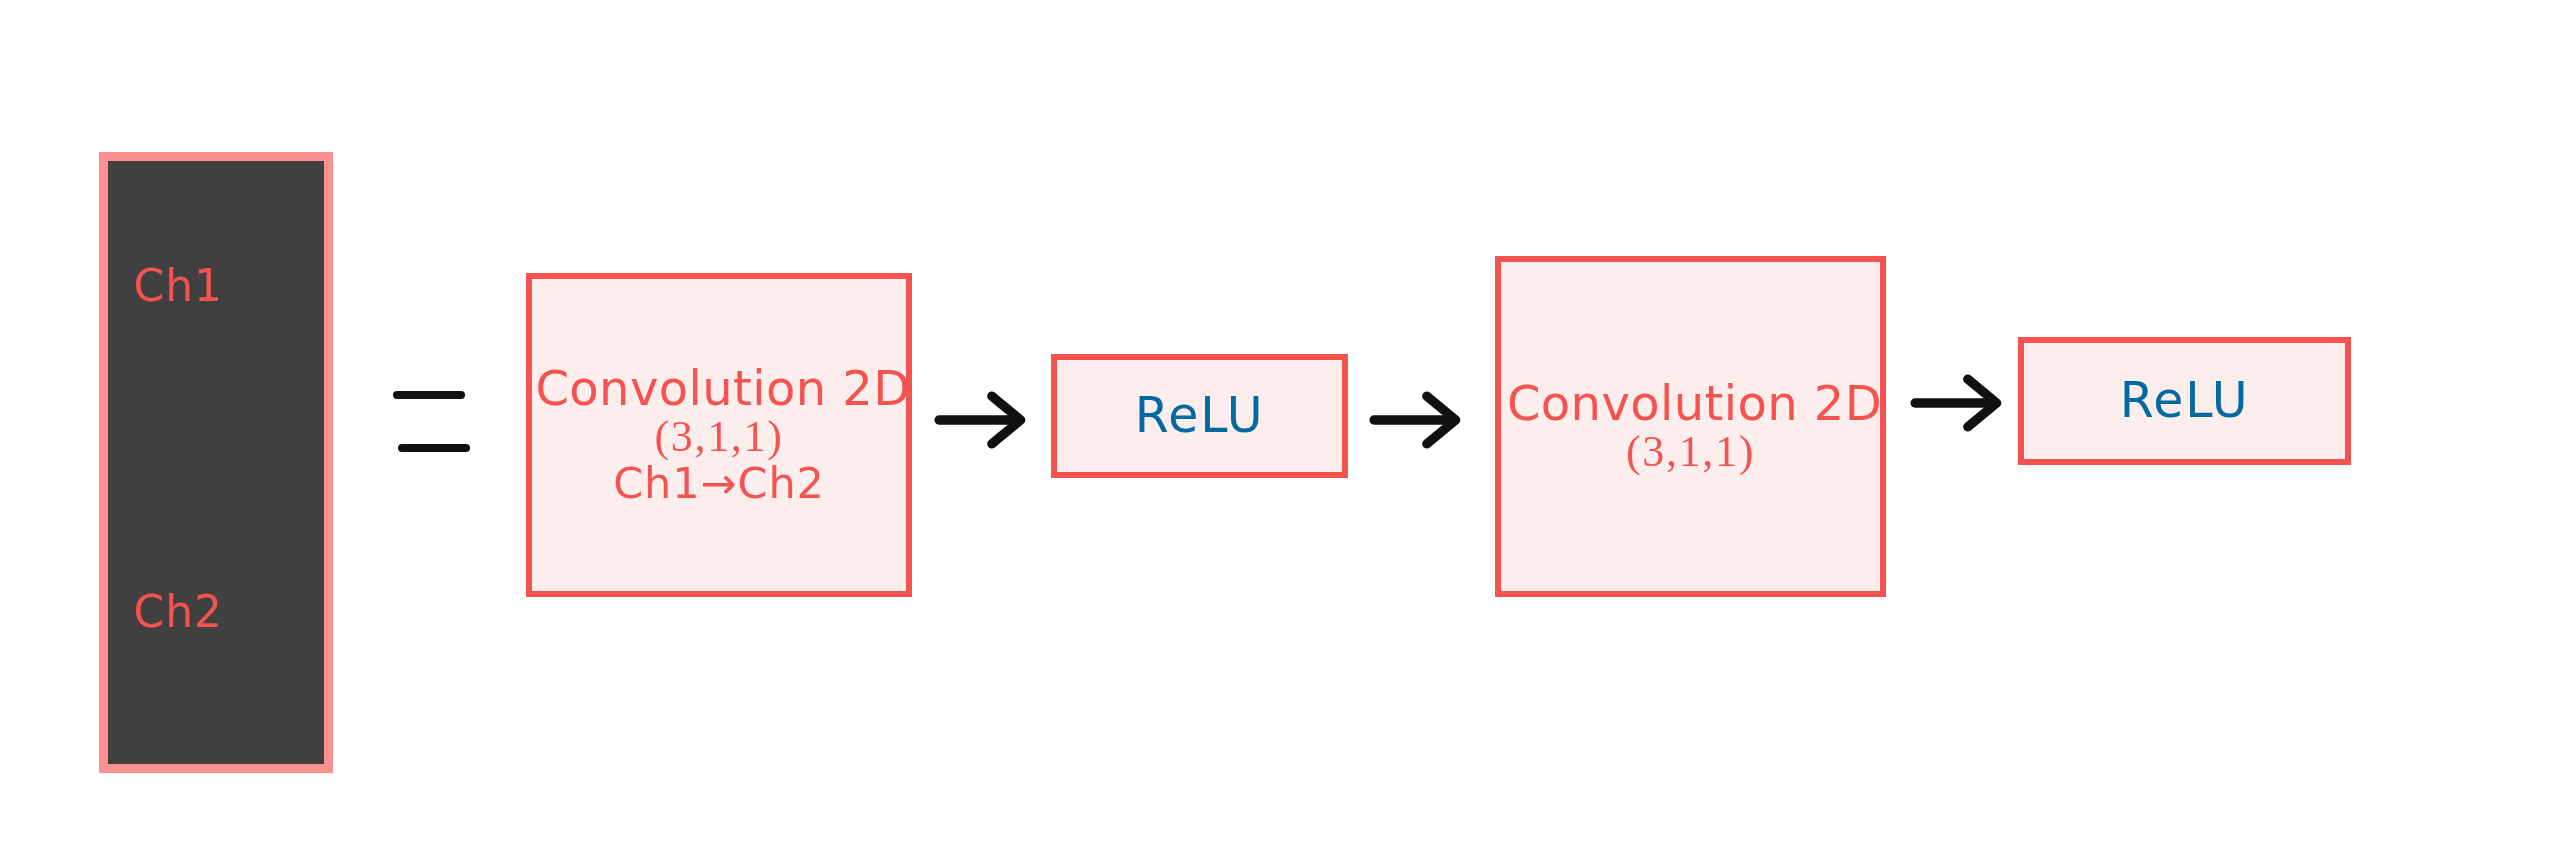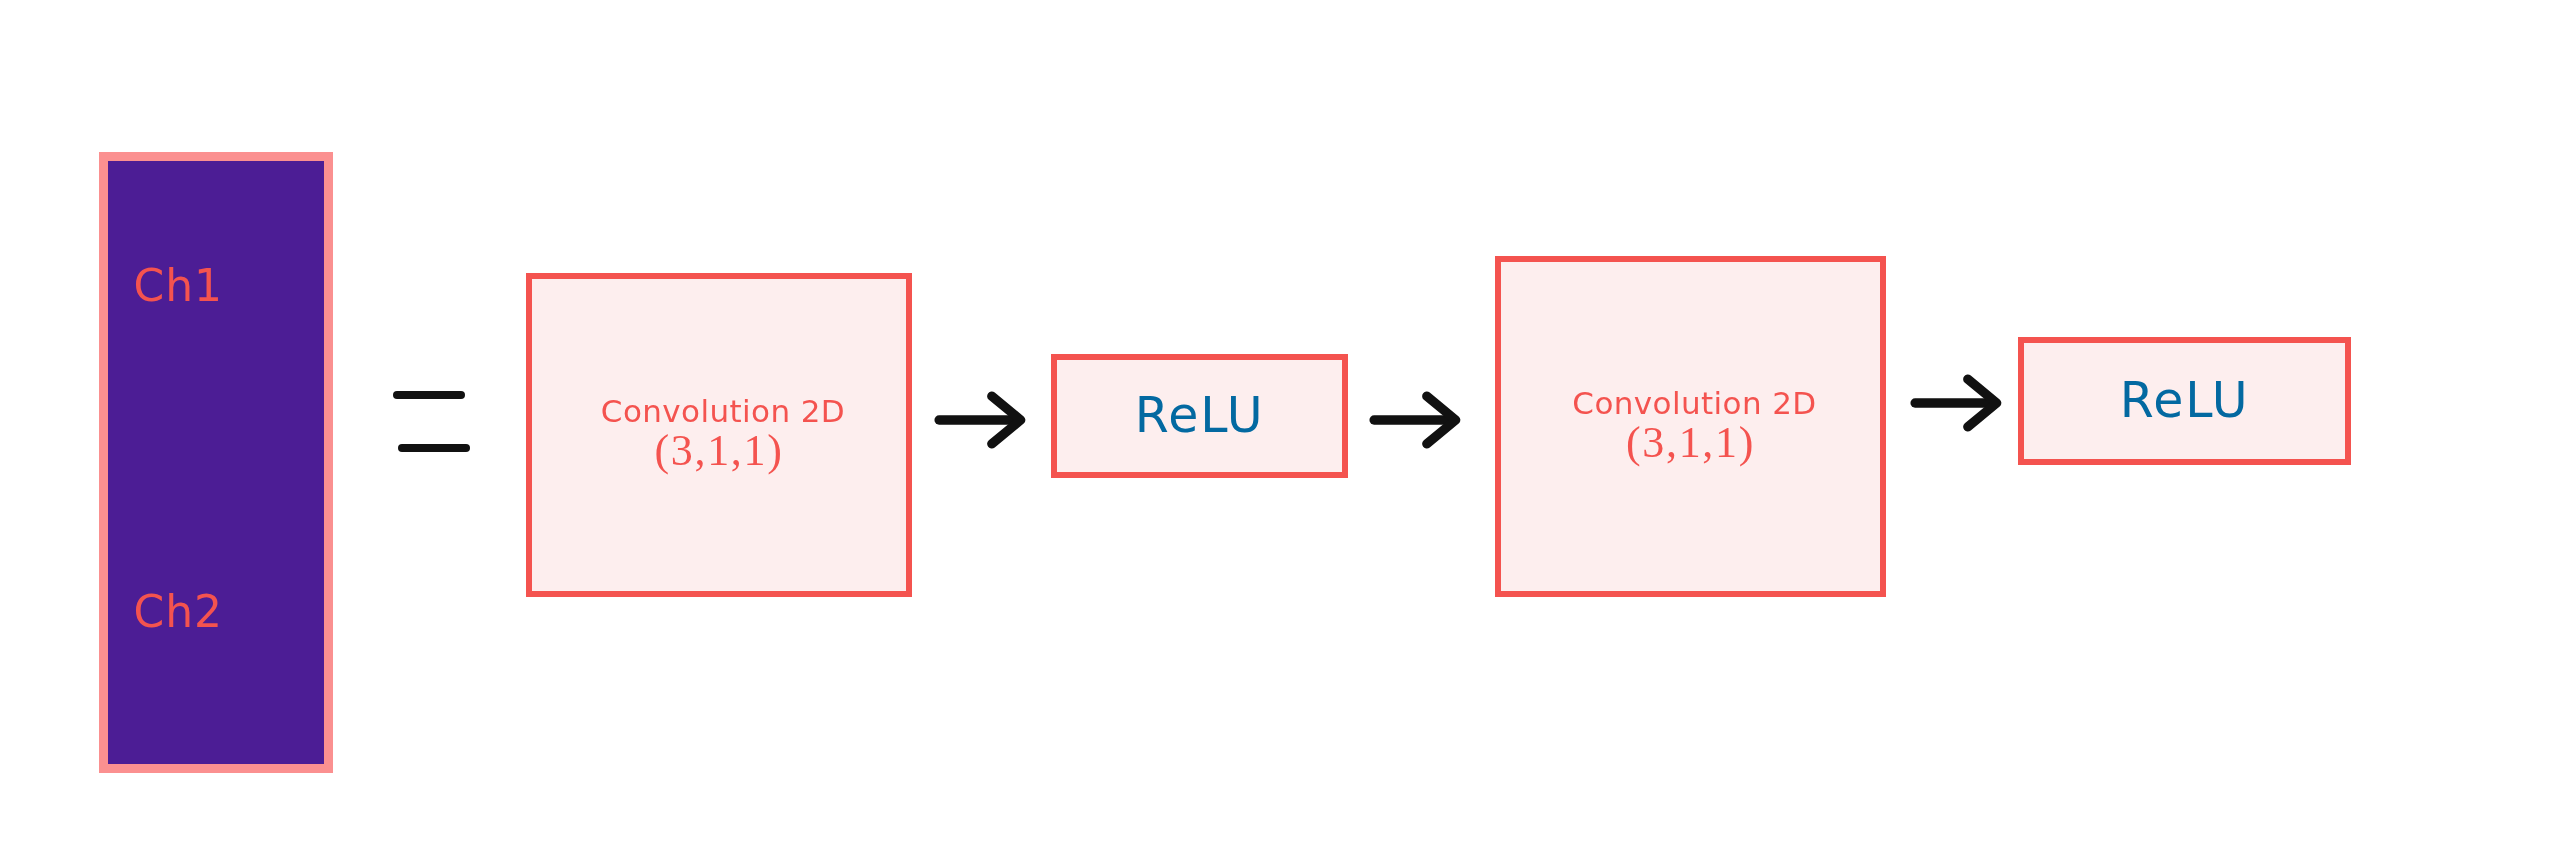--- a/index.html
+++ b/index.html
@@ -30,21 +30,21 @@
     border-style: solid;
     color: #f4534f;
     text-align: center;
     line-height: 1.06;
   }
 
   
   .node--tensor {
     border-color: #fb9090;
     border-width: 9.4px;
-    background: #4c1d95;
+    background: #404040;
     align-items: flex-start;
     justify-content: space-between;
   }
 
   
   .node--op {
     border-color: #f4534f;
     border-width: 6.8px;
   }
 
@@ -56,21 +56,21 @@
     padding-left: 25.6px;
   }
 
   .op-line {
     display: block;
     font-size: 40px;
     color: #f4534f;
     letter-spacing: 0.4px;
     white-space: nowrap;
   }
-  .op-line--title { font-size: 31px; margin-left: 8px; }
+  .op-line--title { font-size: 48px; margin-left: 8px; }
   .op-line--params { font-size: 44px; letter-spacing: 1.7px; font-family: Liberation Serif, serif; }
   .op-line--io { font-size: 43px; letter-spacing: 0.9px; }
 
   .relu-label {
     font-size: 49px;
     color: #0369a1;
     letter-spacing: 1.7px;
     white-space: nowrap;
   }
 
@@ -109,20 +109,21 @@
   </div>
 
   <div class="equals" style="left:393px; top:391px;">
     <div class="bar bar-top"></div>
     <div class="bar bar-bottom"></div>
   </div>
 
   <div class="node node--op" style="left:526px; top:273px; width:386px; height:324px;">
     <span class="op-line op-line--title">Convolution 2D</span>
     <span class="op-line op-line--params">(3,1,1)</span>
+    <span class="op-line op-line--io">Ch1→Ch2</span>
   </div>
 
   <div class="arrow" style="left:937px; top:386px; width:96px;">
     <svg width="96" height="68" viewBox="0 0 112 80">
       <path d="M2 40 L86 40" stroke="#111111" stroke-width="11" stroke-linecap="round" fill="none"></path>
       <path d="M64 12 L98 40 L64 68" stroke="#111111" stroke-width="11" stroke-linecap="round" stroke-linejoin="round" fill="none"></path>
     </svg>
   </div>
 
   <div class="node node--op" style="left:1051px; top:354px; width:297px; height:124px;">

